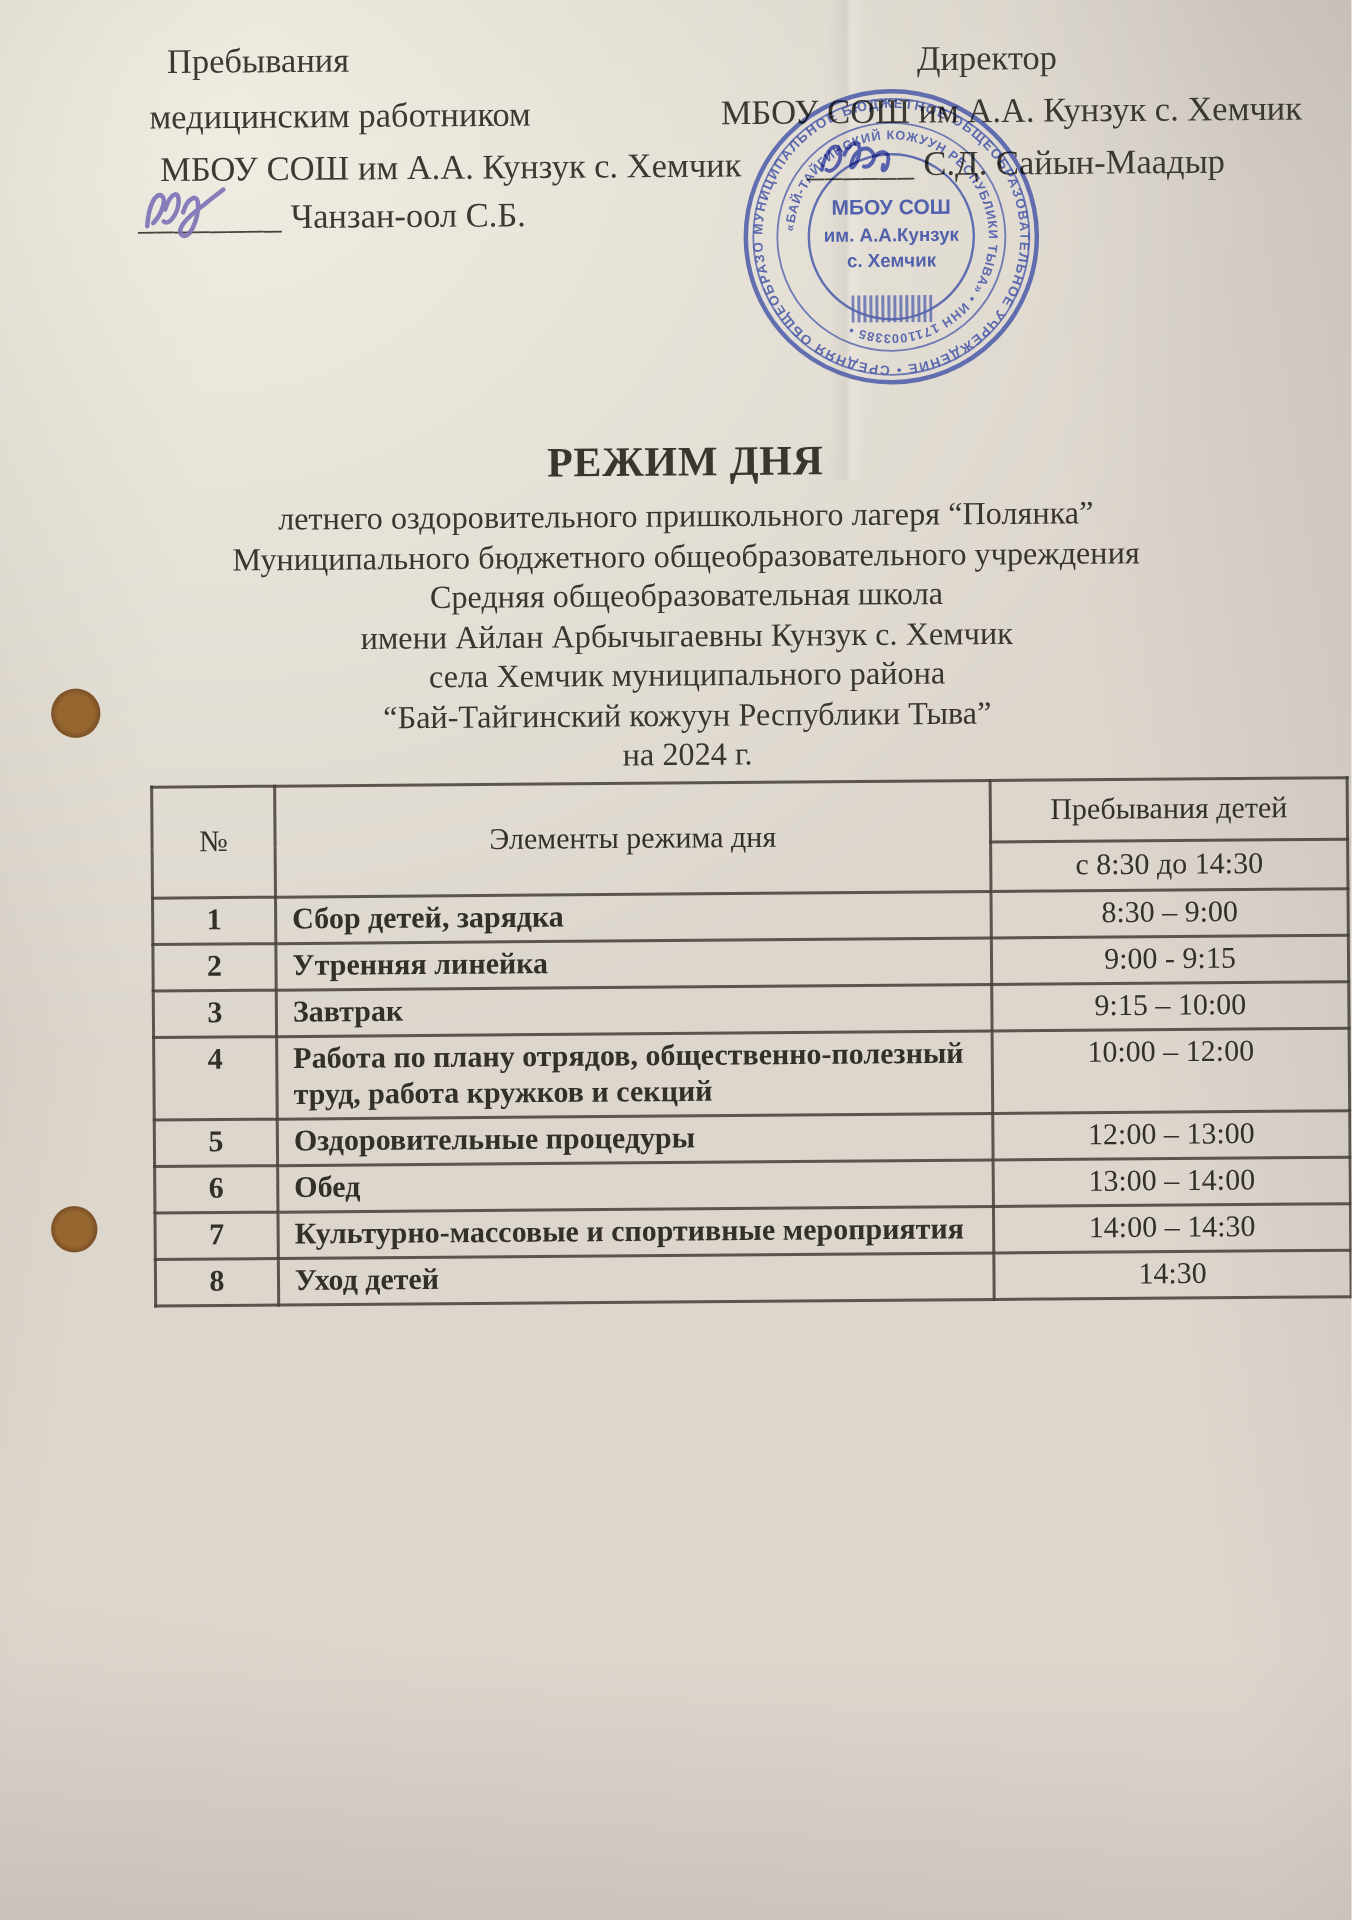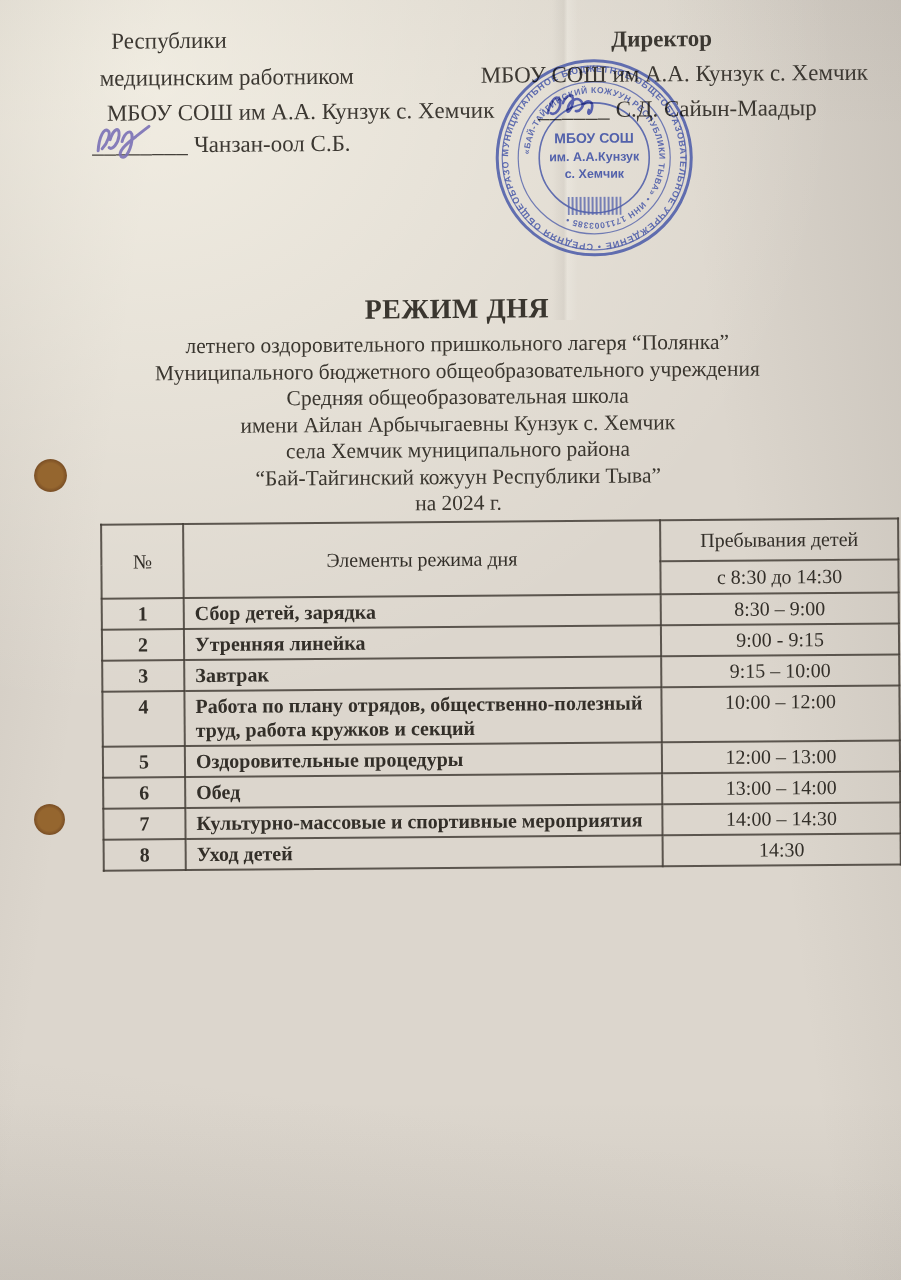--- a/index.html
+++ b/index.html
@@ -76,38 +76,38 @@
 </head>
 <body>
 
 <div class="page">
   <div class="hole hole-1"></div>
   <div class="hole hole-2"></div>
 
   <div class="content">
 
     <div>
-      <div class="line" style="left:115px;top:26px;">Республики</div>
+      <div class="line" style="left:115px;top:26px;">Пребывания</div>
       <div class="line" style="left:103px;top:63px;">медицинским работником</div>
       <div class="line" style="left:110px;top:98px;">МБОУ СОШ им А.А. Кунзук с. Хемчик</div>
       <div class="line" style="left:95px;top:130px;">
         <span class="underscores">________</span>
         <span>Чанзан-оол С.Б.</span>
       </div>
       <svg class="sig-svg" style="left:92px;top:112px;" width="100" height="52" viewBox="0 0 100 52">
         <g fill="none" stroke="#7b72b6" stroke-width="3" stroke-linecap="round" opacity="0.9">
           <path d="M9 36 C 10 22, 15 13, 19 16 C 22 18, 19 28, 13 34"></path>
           <path d="M21 25 C 25 13, 31 12, 30 21 C 29 29, 23 36, 20 33"></path>
           <path d="M33 27 C 36 17, 43 14, 43 22 C 43 32, 37 46, 32 42 C 28 38, 36 30, 47 22 C 52 18, 56 15, 60 12"></path>
         </g>
       </svg>
     </div>
 
     <div>
-      <div class="line" style="left:615px;top:28px;font-weight:bold;">Директор</div>
+      <div class="line" style="left:615px;top:28px;">Директор</div>
       <div class="line" style="left:484px;top:63px;">МБОУ СОШ им А.А. Кунзук с. Хемчик</div>
       <div class="line" style="left:541px;top:98px;">
         <span class="underscores">______</span>
         <span>С.Д. Сайын-Маадыр</span>
       </div>
       <svg class="sig-svg" style="left:544px;top:84px;" width="78" height="48" viewBox="0 0 78 48">
         <g fill="none" stroke="#4b55aa" stroke-width="2.6" stroke-linecap="round" opacity="0.92">
           <path d="M7 30 C 10 16, 17 10, 19 18 C 21 25, 14 33, 10 30"></path>
           <path d="M22 20 C 27 9, 34 11, 32 20 C 30 28, 25 32, 27 25 C 29 17, 37 13, 41 19 C 44 23, 39 29, 35 28"></path>
           <path d="M42 22 C 47 16, 53 18, 51 26 C 50 31, 46 33, 48 27"></path>

